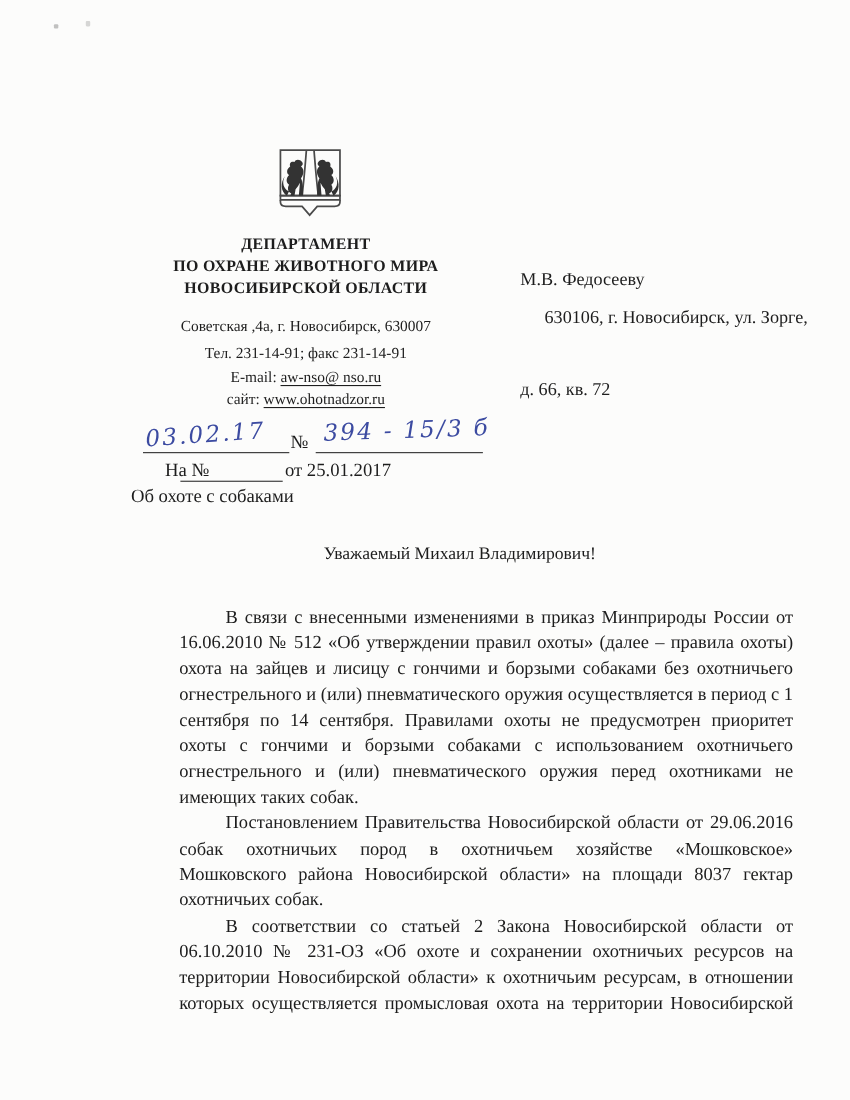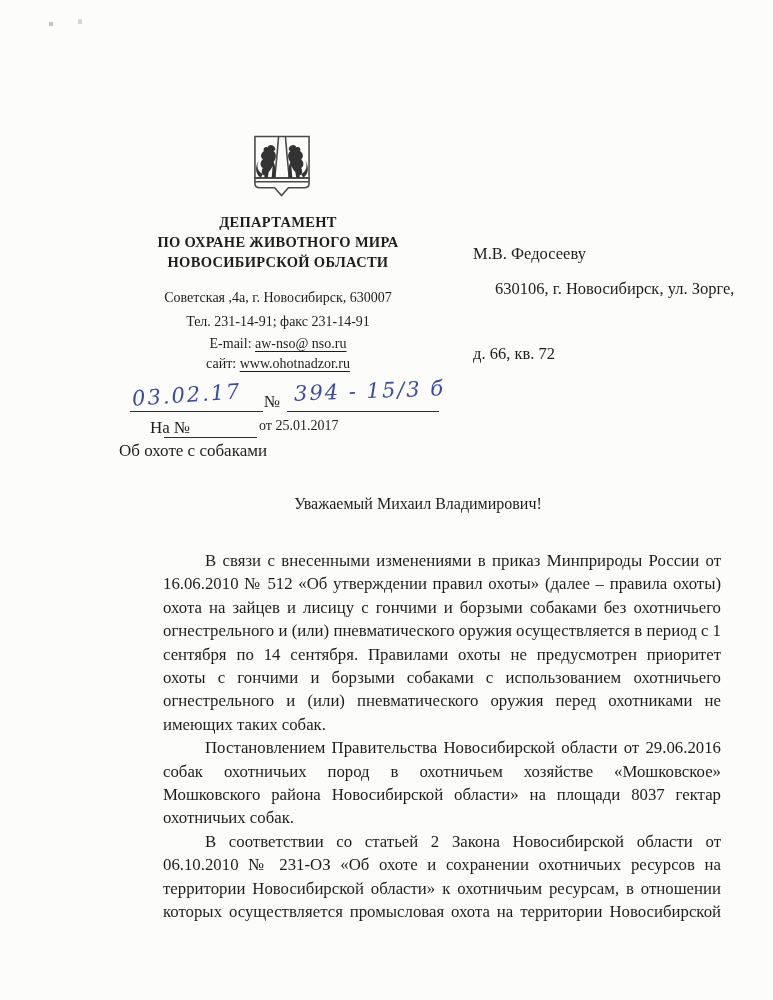--- a/index.html
+++ b/index.html
@@ -47,21 +47,21 @@
     white-space:nowrap;
   }
   .hw-date{left:132px;top:383px;font-size:21px;letter-spacing:2px;transform:rotate(-4deg);}
   .hw-num{left:294px;top:379px;font-size:21px;letter-spacing:2px;transform:rotate(-2deg);}
   .fill-line{position:absolute;height:0;border-bottom:1.5px solid #2e2e2e;}
   .uline1{left:130px;top:411px;width:133px;}
   .uline2{left:287px;top:411px;width:152px;}
   .uline3{left:164px;top:437px;width:93px;}
   .num-sign{position:absolute;left:264px;top:392px;font-size:17px;}
   .incoming-label{position:absolute;left:124px;top:418px;font-size:17px;margin-left:26px;}
-  .incoming-date{position:absolute;left:259px;top:418px;font-size:14px;}
+  .incoming-date{position:absolute;left:259px;top:418px;font-size:17px;}
   .subject{position:absolute;left:119px;top:441px;font-size:17px;}
 
   
   .salutation{
     position:absolute;left:115px;top:495px;width:606px;
     text-align:center;font-size:16px;
   }
   .body-text{
     position:absolute;left:115px;top:549px;width:606px;
     font-size:16.8px;

